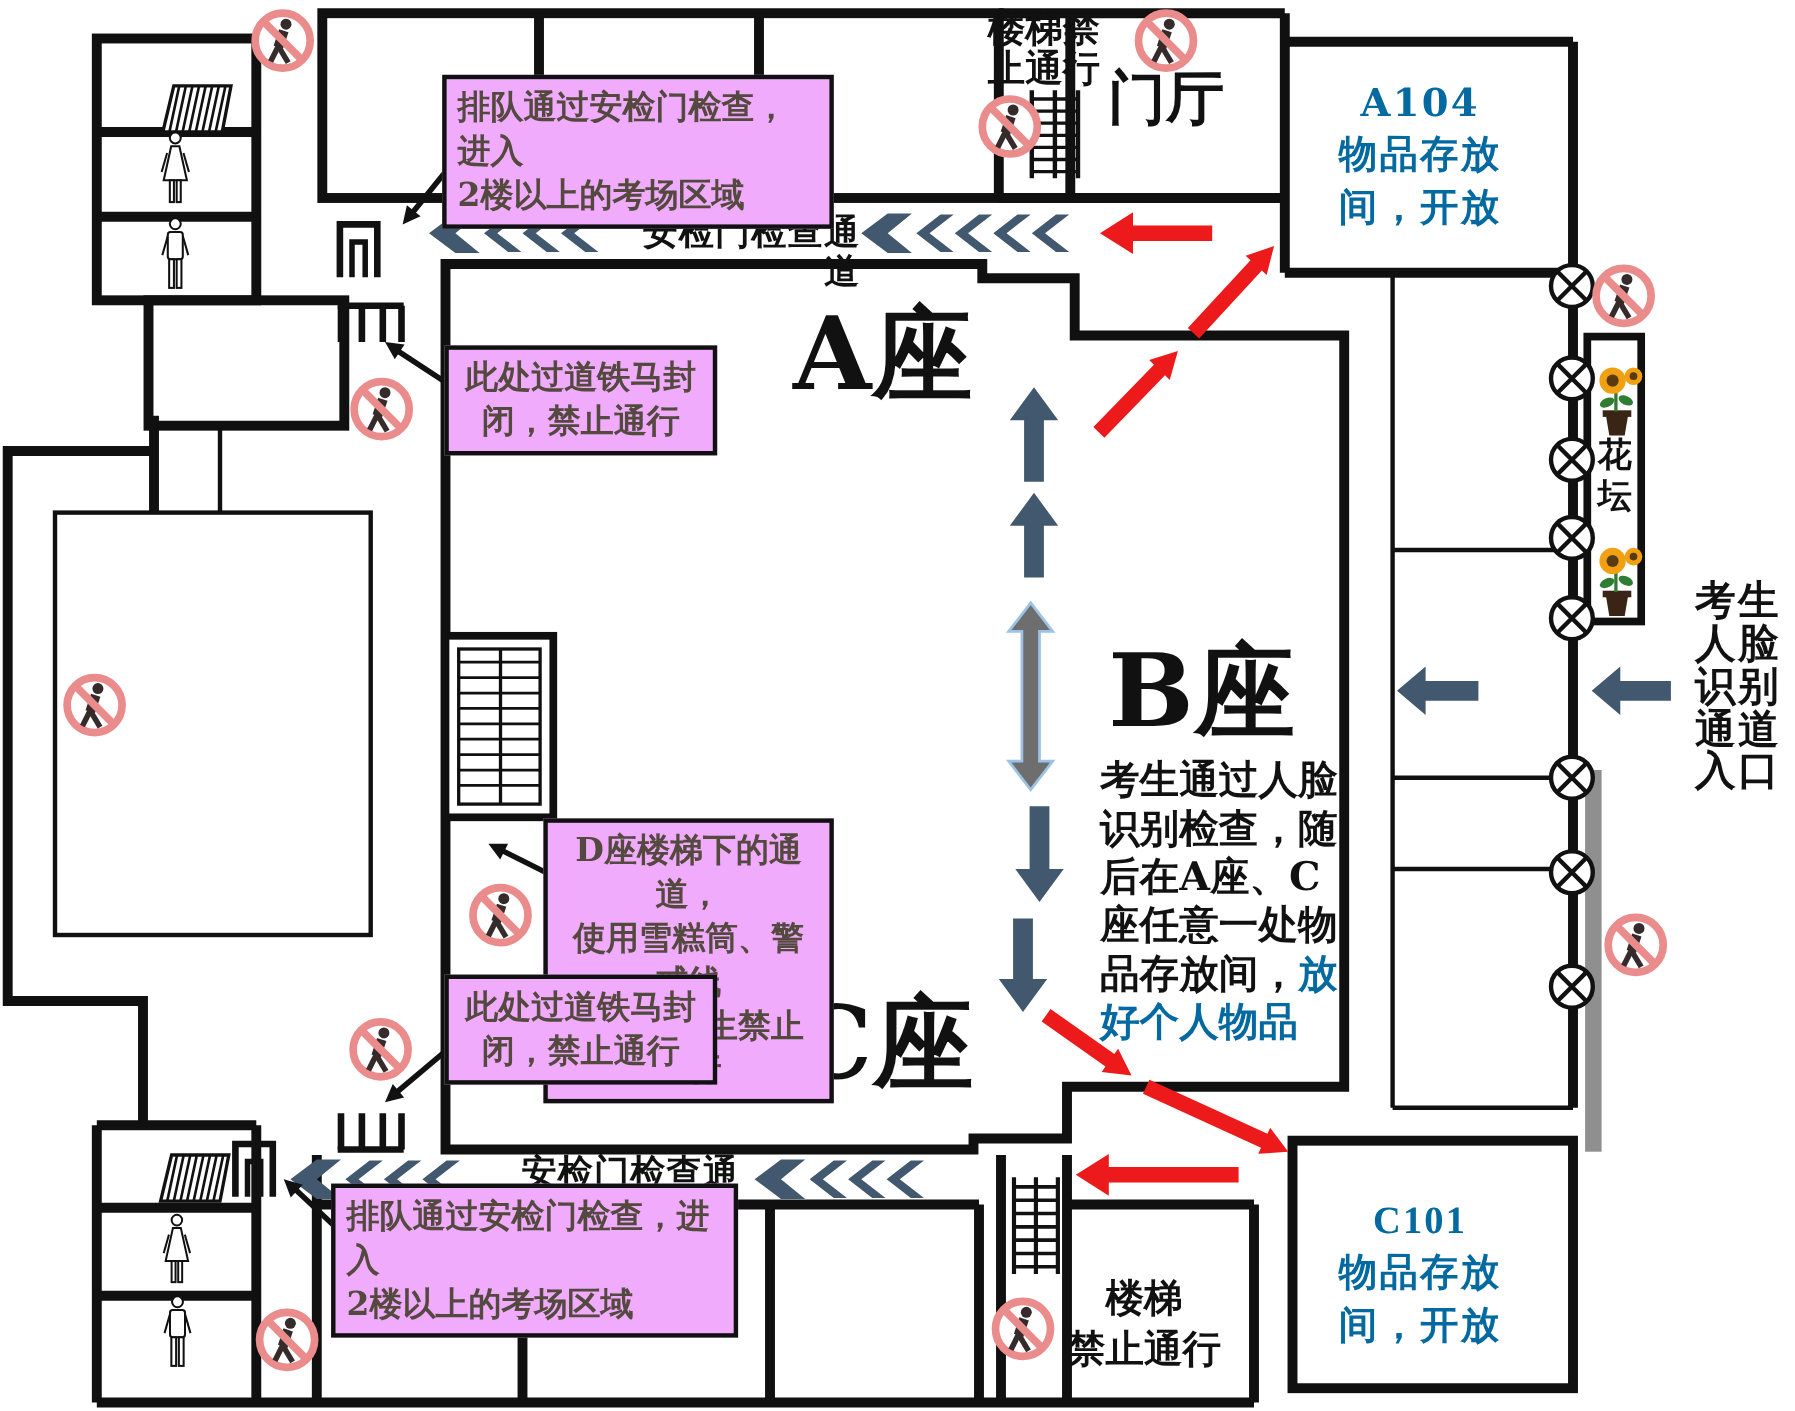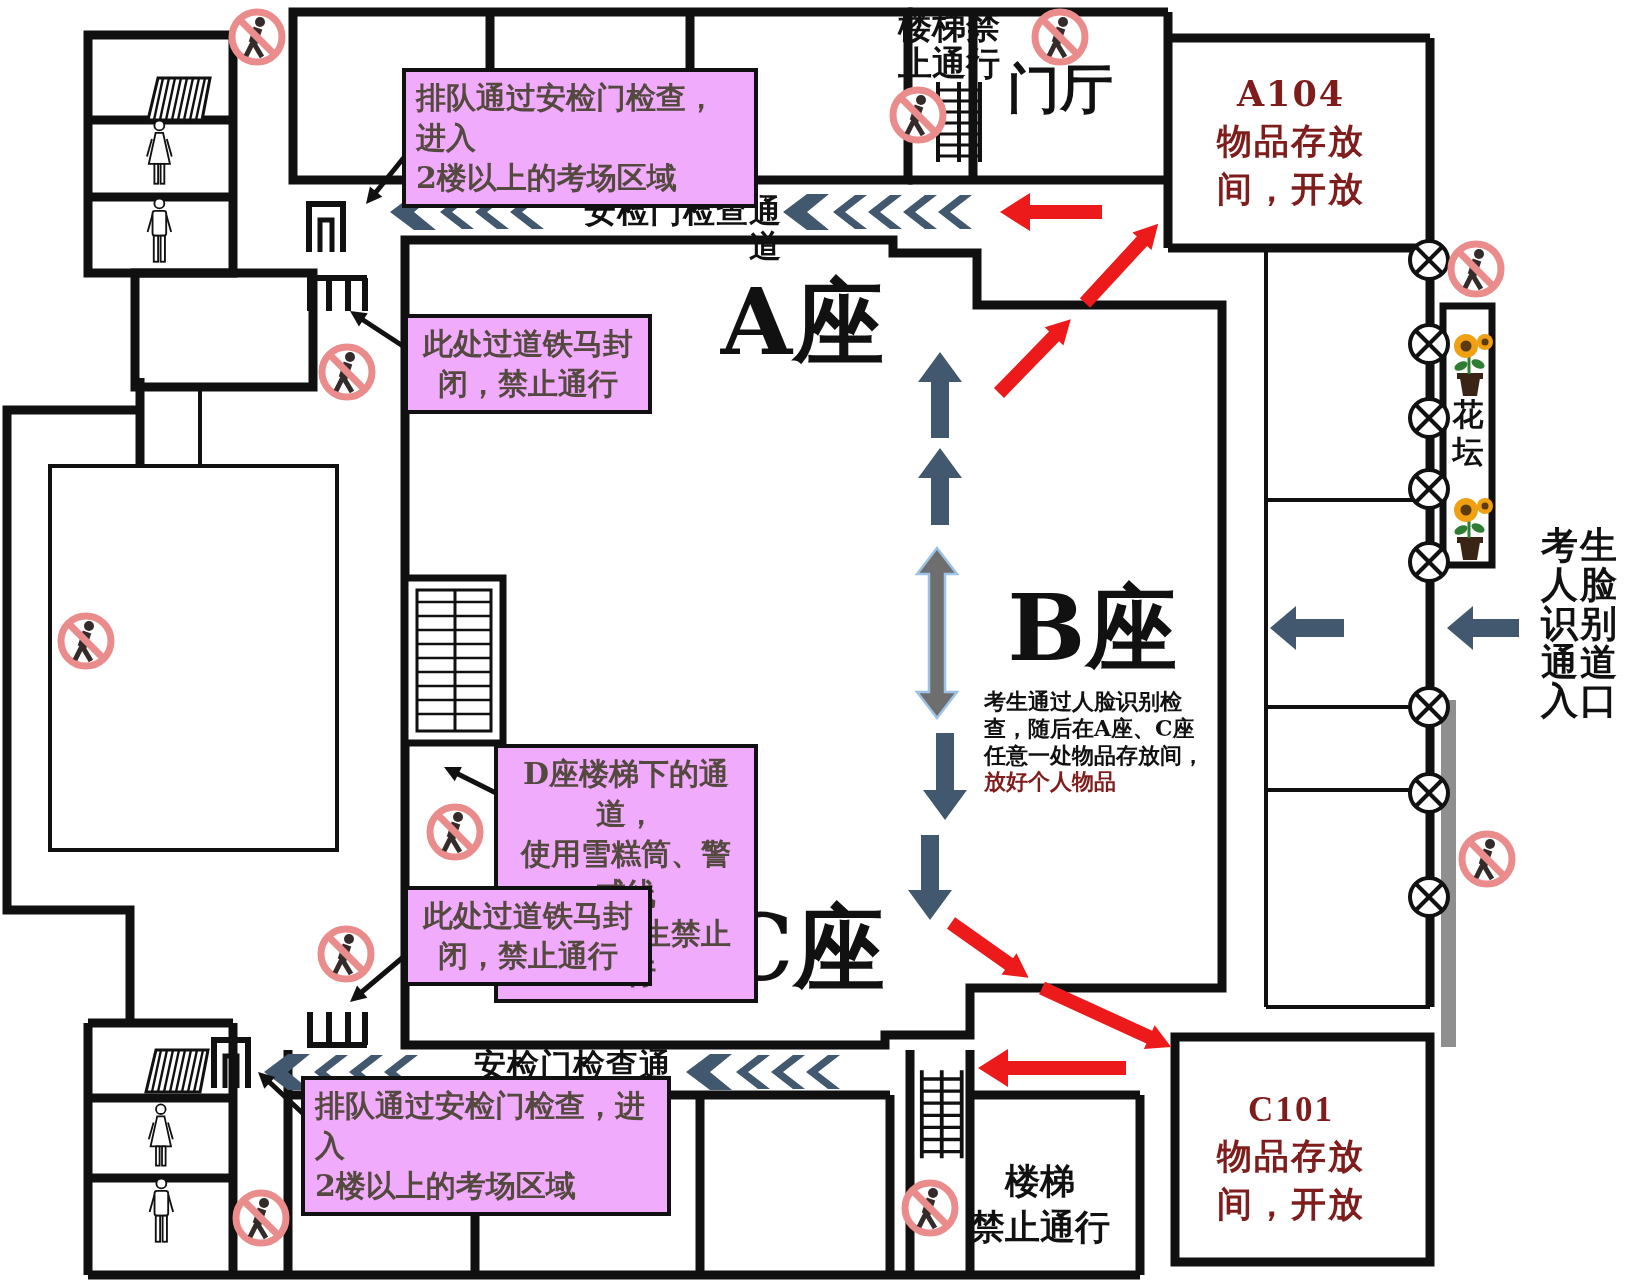--- a/index.html
+++ b/index.html
@@ -4,25 +4,25 @@
 <style>
   html,body{margin:0;padding:0;background:#fff;}
   #stage{position:relative;width:1632px;height:1283px;background:#fff;overflow:hidden;
          font-family:"DejaVu Serif","Liberation Serif",serif;}
   #plan-svg{position:absolute;left:0;top:0;z-index:1;}
   .t{position:absolute;z-index:2;color:#111;font-weight:700;}
   .preline{white-space:pre-line;}
   .center{text-align:center;}
   .block-label{font-size:92px;line-height:1;text-align:center;}
   .lane-label{font-size:32px;line-height:1.1;text-align:right;letter-spacing:1px;}
-  .redtext{color:#7f1d1d;}
+  .redtext{color:#0369a1;}
   .note{position:absolute;z-index:3;background:#f0abfc;border:4px solid #111;color:#54493f;
         font-weight:700;font-size:30px;line-height:1.33;padding:6px 10px;box-sizing:border-box;
         white-space:pre-line;font-family:"DejaVu Serif","Liberation Serif",serif;}
-  .centernote{font-size:22px;line-height:1.22;font-weight:700;}
+  .centernote{font-size:36px;line-height:1.22;font-weight:700;margin-left:16px;}
 </style>
 </head>
 <body>
 
 <div id="stage">
 
 <svg id="plan-svg" width="1632" height="1283" viewBox="0 0 1632 1283">
   <defs>
 
     <g id="ban">

